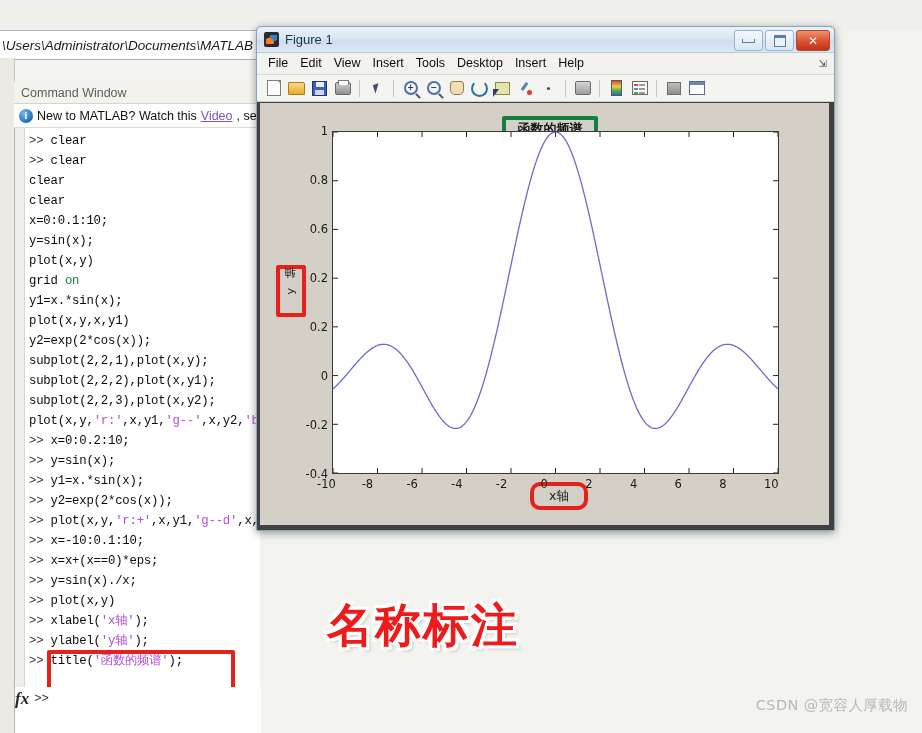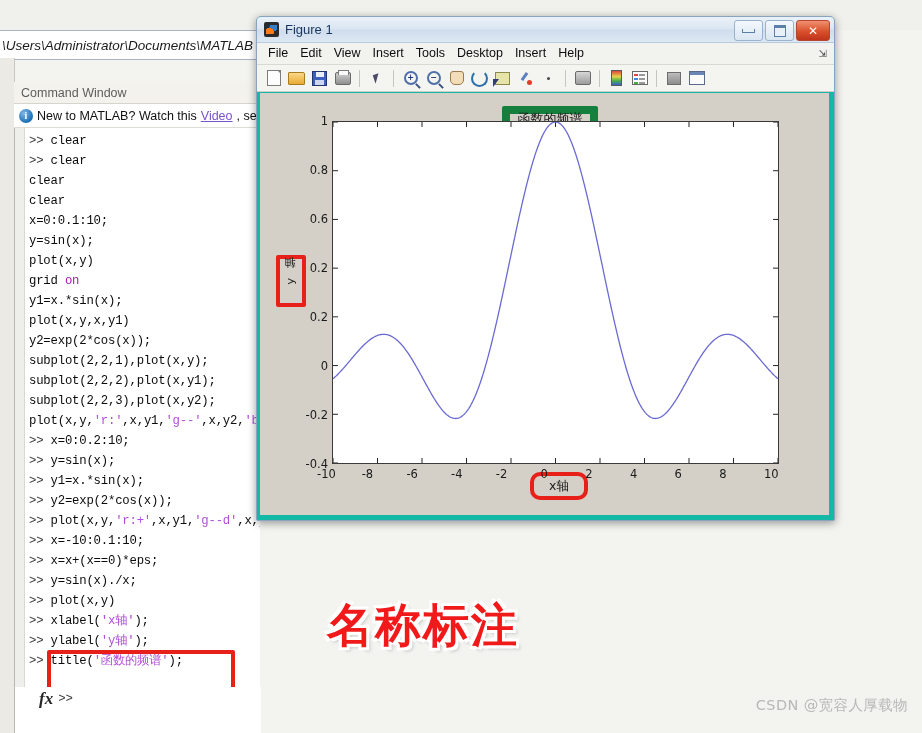--- a/index.html
+++ b/index.html
@@ -55,35 +55,35 @@
   }
   #cmd-scroll-left{position:absolute;left:0;top:0;width:9px;height:100%;background:#eeeeea;border-right:1px solid #d8d8d2;}
   #cmd-lines{position:absolute;left:14px;top:3px;width:270px;}
   .cmd-line{
     height:20px;line-height:20px;white-space:nowrap;
     font-family:"Liberation Mono", monospace;
     font-size:12.3px;color:#0b0b0b;letter-spacing:-0.2px;
   }
   .cmd-line .pmt{color:#3a3a3a;}
   .cmd-line .str{color:#b14fd8;}
-  .cmd-line .kw{color:#a21caf;text-align:right;}
+  .cmd-line .kw{color:#15803d;text-align:right;}
 
   #cmd-redbox{
     position:absolute;left:32px;top:522px;width:180px;height:60px;
     border:4px solid #e8201a;border-radius:2px;pointer-events:none;
   }
 
   #fx-row{
     position:absolute;left:0;bottom:0;height:44px;width:100%;
     display:flex;align-items:flex-start;padding-top:2px;
     background:#ffffff;border-left:1px solid #b9b9b4;
   }
   #fx-glyph{
     font-family:"Liberation Serif", serif;font-style:italic;font-weight:bold;
-    font-size:17px;color:#262626;padding-left:24px;padding-right:5px;line-height:20px;
+    font-size:17px;color:#262626;padding-left:0;padding-right:5px;line-height:20px;
   }
   #fx-prompt{font-family:"Liberation Mono", monospace;font-size:12.3px;color:#3a3a3a;line-height:20px;}
 
   
   #name-annotation{
     position:absolute;left:327px;top:602px;
     font-size:46px;font-weight:bold;color:#f01a1a;
     letter-spacing:2px;line-height:1;
     font-family:"DejaVu Sans", sans-serif;
     text-shadow:
@@ -94,22 +94,22 @@
 
   
   #watermark{
     position:absolute;right:14px;bottom:18px;
     font-size:14.5px;color:#b8b8b8;letter-spacing:.4px;
     font-family:"DejaVu Sans", sans-serif;
   }
 
   
   #figure-window{
-    position:absolute;left:256px;top:16px;width:577px;height:503px;
-    background:#14b8a6;
+    position:absolute;left:256px;top:26px;width:577px;height:503px;
+    background:#404040;
     border:1px solid #8aa4c0;border-radius:5px 5px 2px 2px;
     box-shadow:0 2px 9px rgba(0,0,0,.40);
     overflow:hidden;
   }
   #fig-titlebar{
     height:25px;
     background:linear-gradient(to bottom,#eaf1f8 0%,#dbe6f2 48%,#cfdcec 52%,#dde8f4 100%);
     display:flex;align-items:center;position:relative;
     border-bottom:1px solid #b9cadd;
   }
@@ -187,23 +187,23 @@
   .ic-win::before{content:"";position:absolute;left:0;top:0;right:0;height:3px;background:#6a86b4;}
 
   
   #fig-canvas{
     position:absolute;left:3px;top:76px;width:569px;height:422px;
     background:#d4d0c8;
   }
 
   #plot-title-box{
     position:absolute;left:242px;top:13px;width:96px;height:26px;
-    border:8px solid #15803d;border-radius:2px;
+    border:4px solid #15803d;border-radius:2px;
     display:flex;align-items:center;justify-content:center;
-    box-sizing:border-box;background:transparent;
+    box-sizing:border-box;background:transparent;font-weight:bold;
   }
   #plot-title-text{font-size:13px;color:#1a1a1a;font-family:"DejaVu Sans", sans-serif;white-space:nowrap;}
 
   #ylabel-box{
     position:absolute;left:16px;top:162px;width:30px;height:52px;
     border:4px solid #e8201a;border-radius:2px;
     display:flex;align-items:center;justify-content:center;box-sizing:border-box;
   }
   #ylabel-text{
     font-size:11px;color:#1a1a1a;font-family:"DejaVu Sans", sans-serif;

